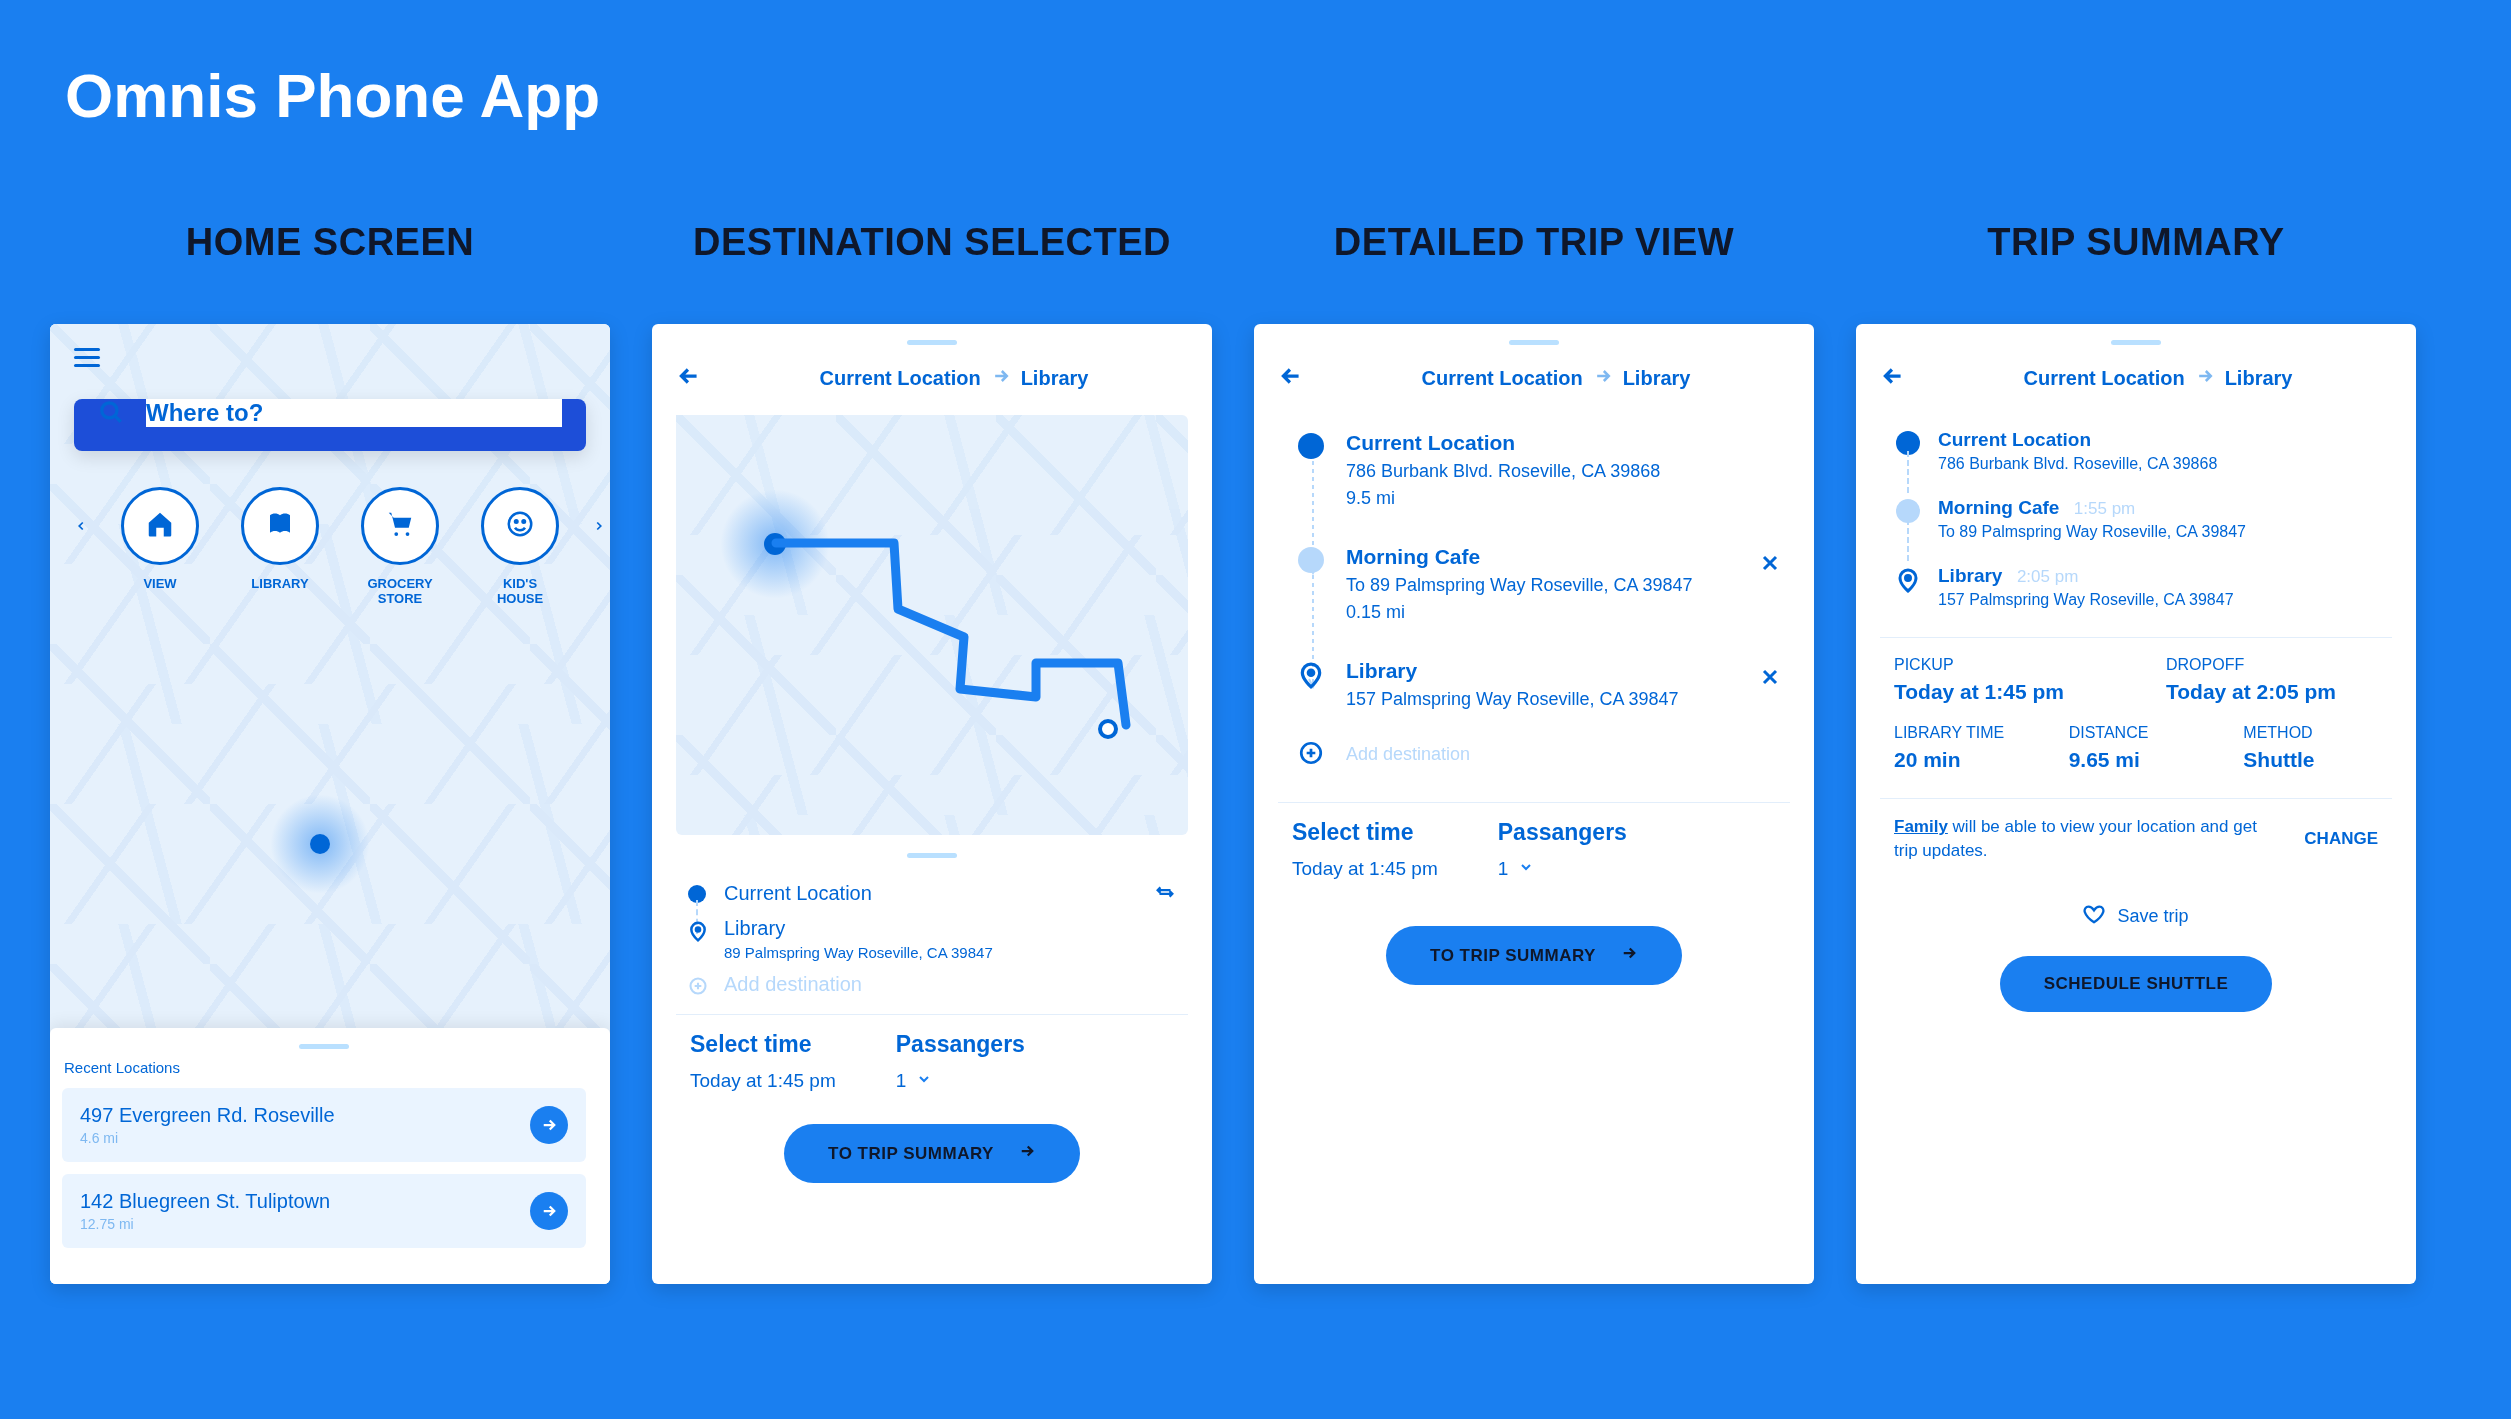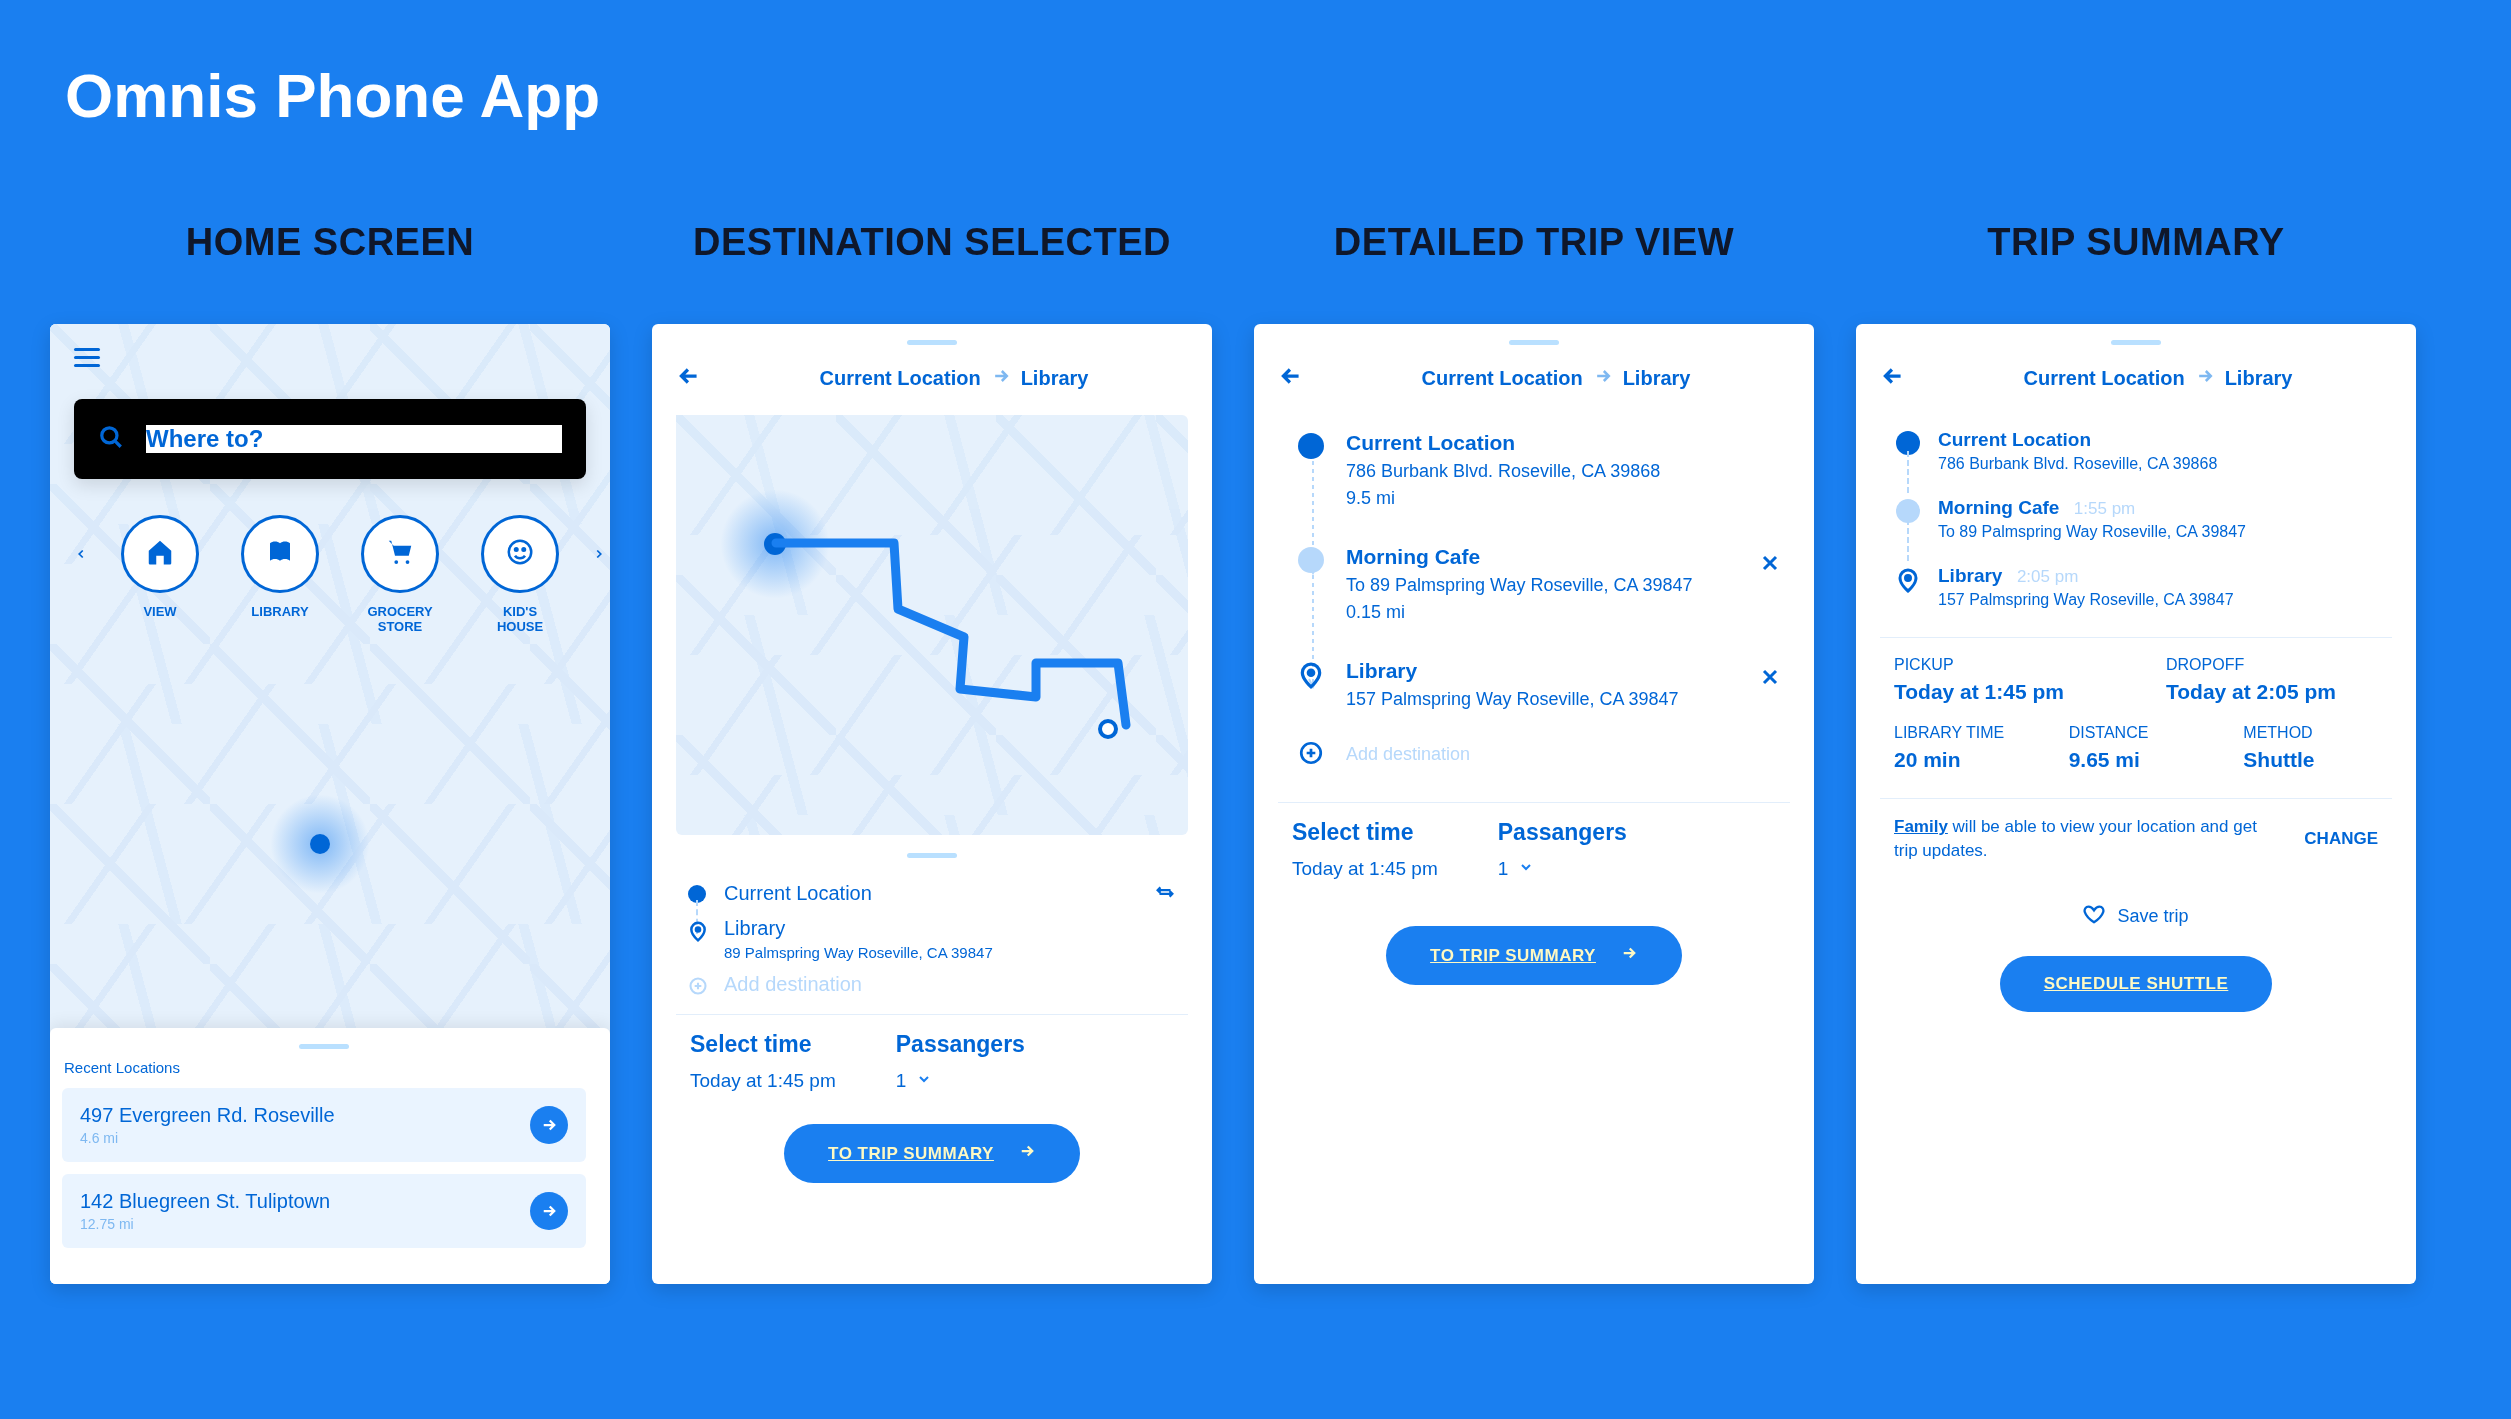--- a/index.html
+++ b/index.html
@@ -79,26 +79,26 @@
     background: #e6f1fc;
   }
   .home-overlay { position: relative; z-index: 2; padding: 24px; }
   .hamburger {
     width: 26px; cursor: pointer;
     display: flex; flex-direction: column; gap: 5px;
   }
   .hamburger span { height: 3px; background: #0066d6; border-radius: 2px; }
   .search-bar {
     margin-top: 32px;
-    height: 80px;
-    background: #000000;
+    height: 52px;
+    background: #1d4ed8;
     border-radius: 8px;
     box-shadow: 0 6px 18px rgba(0,0,0,.12);
     display: flex;
-    align-items: center;
+    align-items: flex-start;
     padding: 0 24px;
     gap: 22px;
   }
   .search-bar .search-icon { color: #0066d6; }
   .search-bar input {
     border: none; outline: none; font-size: 24px; font-weight: 700;
     color: #0066d6; width: 100%;
   }
   .search-bar input::placeholder { color: #0066d6; }
 
@@ -218,24 +218,24 @@
     font-size: 23px; font-weight: 700; color: #0066d6;
   }
   .select-col .val {
     font-size: 19px; color: #0066d6; margin-top: 12px;
     display: flex; align-items: center; gap: 10px; cursor: pointer;
   }
   .cta-row {
     display: flex; justify-content: center; padding: 32px 0 0 0;
   }
   .cta-btn {
-    background: #1a7ff0; color: #fef9c3; border: none; cursor: pointer;
+    background: #1a7ff0; color: #0f172a; border: none; cursor: pointer;
     font-size: 17px; font-weight: 700; letter-spacing: .5px;
     padding: 18px 44px; border-radius: 40px;
-    display: flex; align-items: center; gap: 24px; text-decoration: underline;
+    display: flex; align-items: center; gap: 24px;
   }
 
   
   .trip-stops { padding: 18px 32px 0 44px; }
   .tstop {
     display: flex; gap: 22px; position: relative; padding: 12px 0 24px 0;
   }
   .tstop .bullet {
     width: 26px; height: 26px; border-radius: 50%; background: #0066d6;
     flex-shrink: 0; margin-top: 2px;

